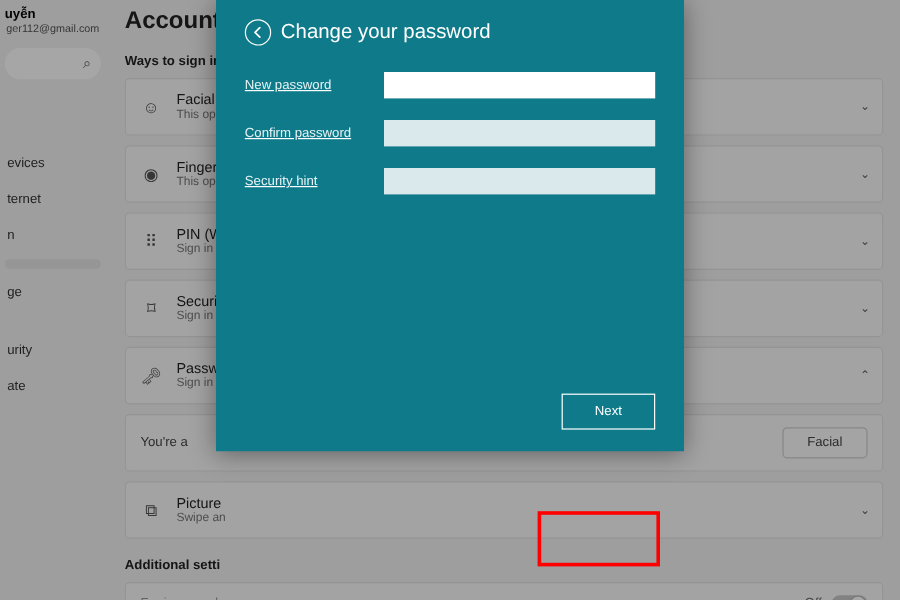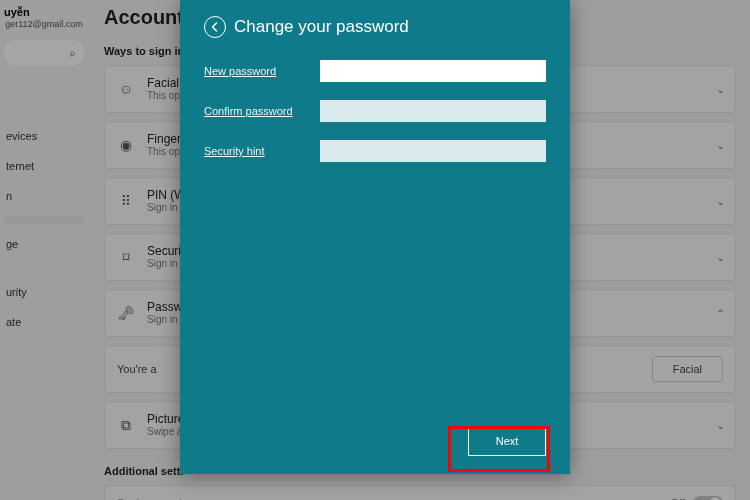--- a/index.html
+++ b/index.html
@@ -160,21 +160,21 @@
     inset: 0;
     background: rgba(0,0,0,.35);
   }
 
   
   .modal {
     position: absolute;
     left: 180px;
     top: 0px;
     width: 390px;
-    height: 474px;
+    height: 376px;
     background: #0f7b8a;
     color: #fff;
     font-family: "Segoe UI", Arial, sans-serif;
     box-shadow: 0 2px 20px rgba(0,0,0,.4);
     box-sizing: border-box;
     padding: 16px 24px 16px 24px;
   }
   .modal-header {
     display: flex;
     align-items: center;

